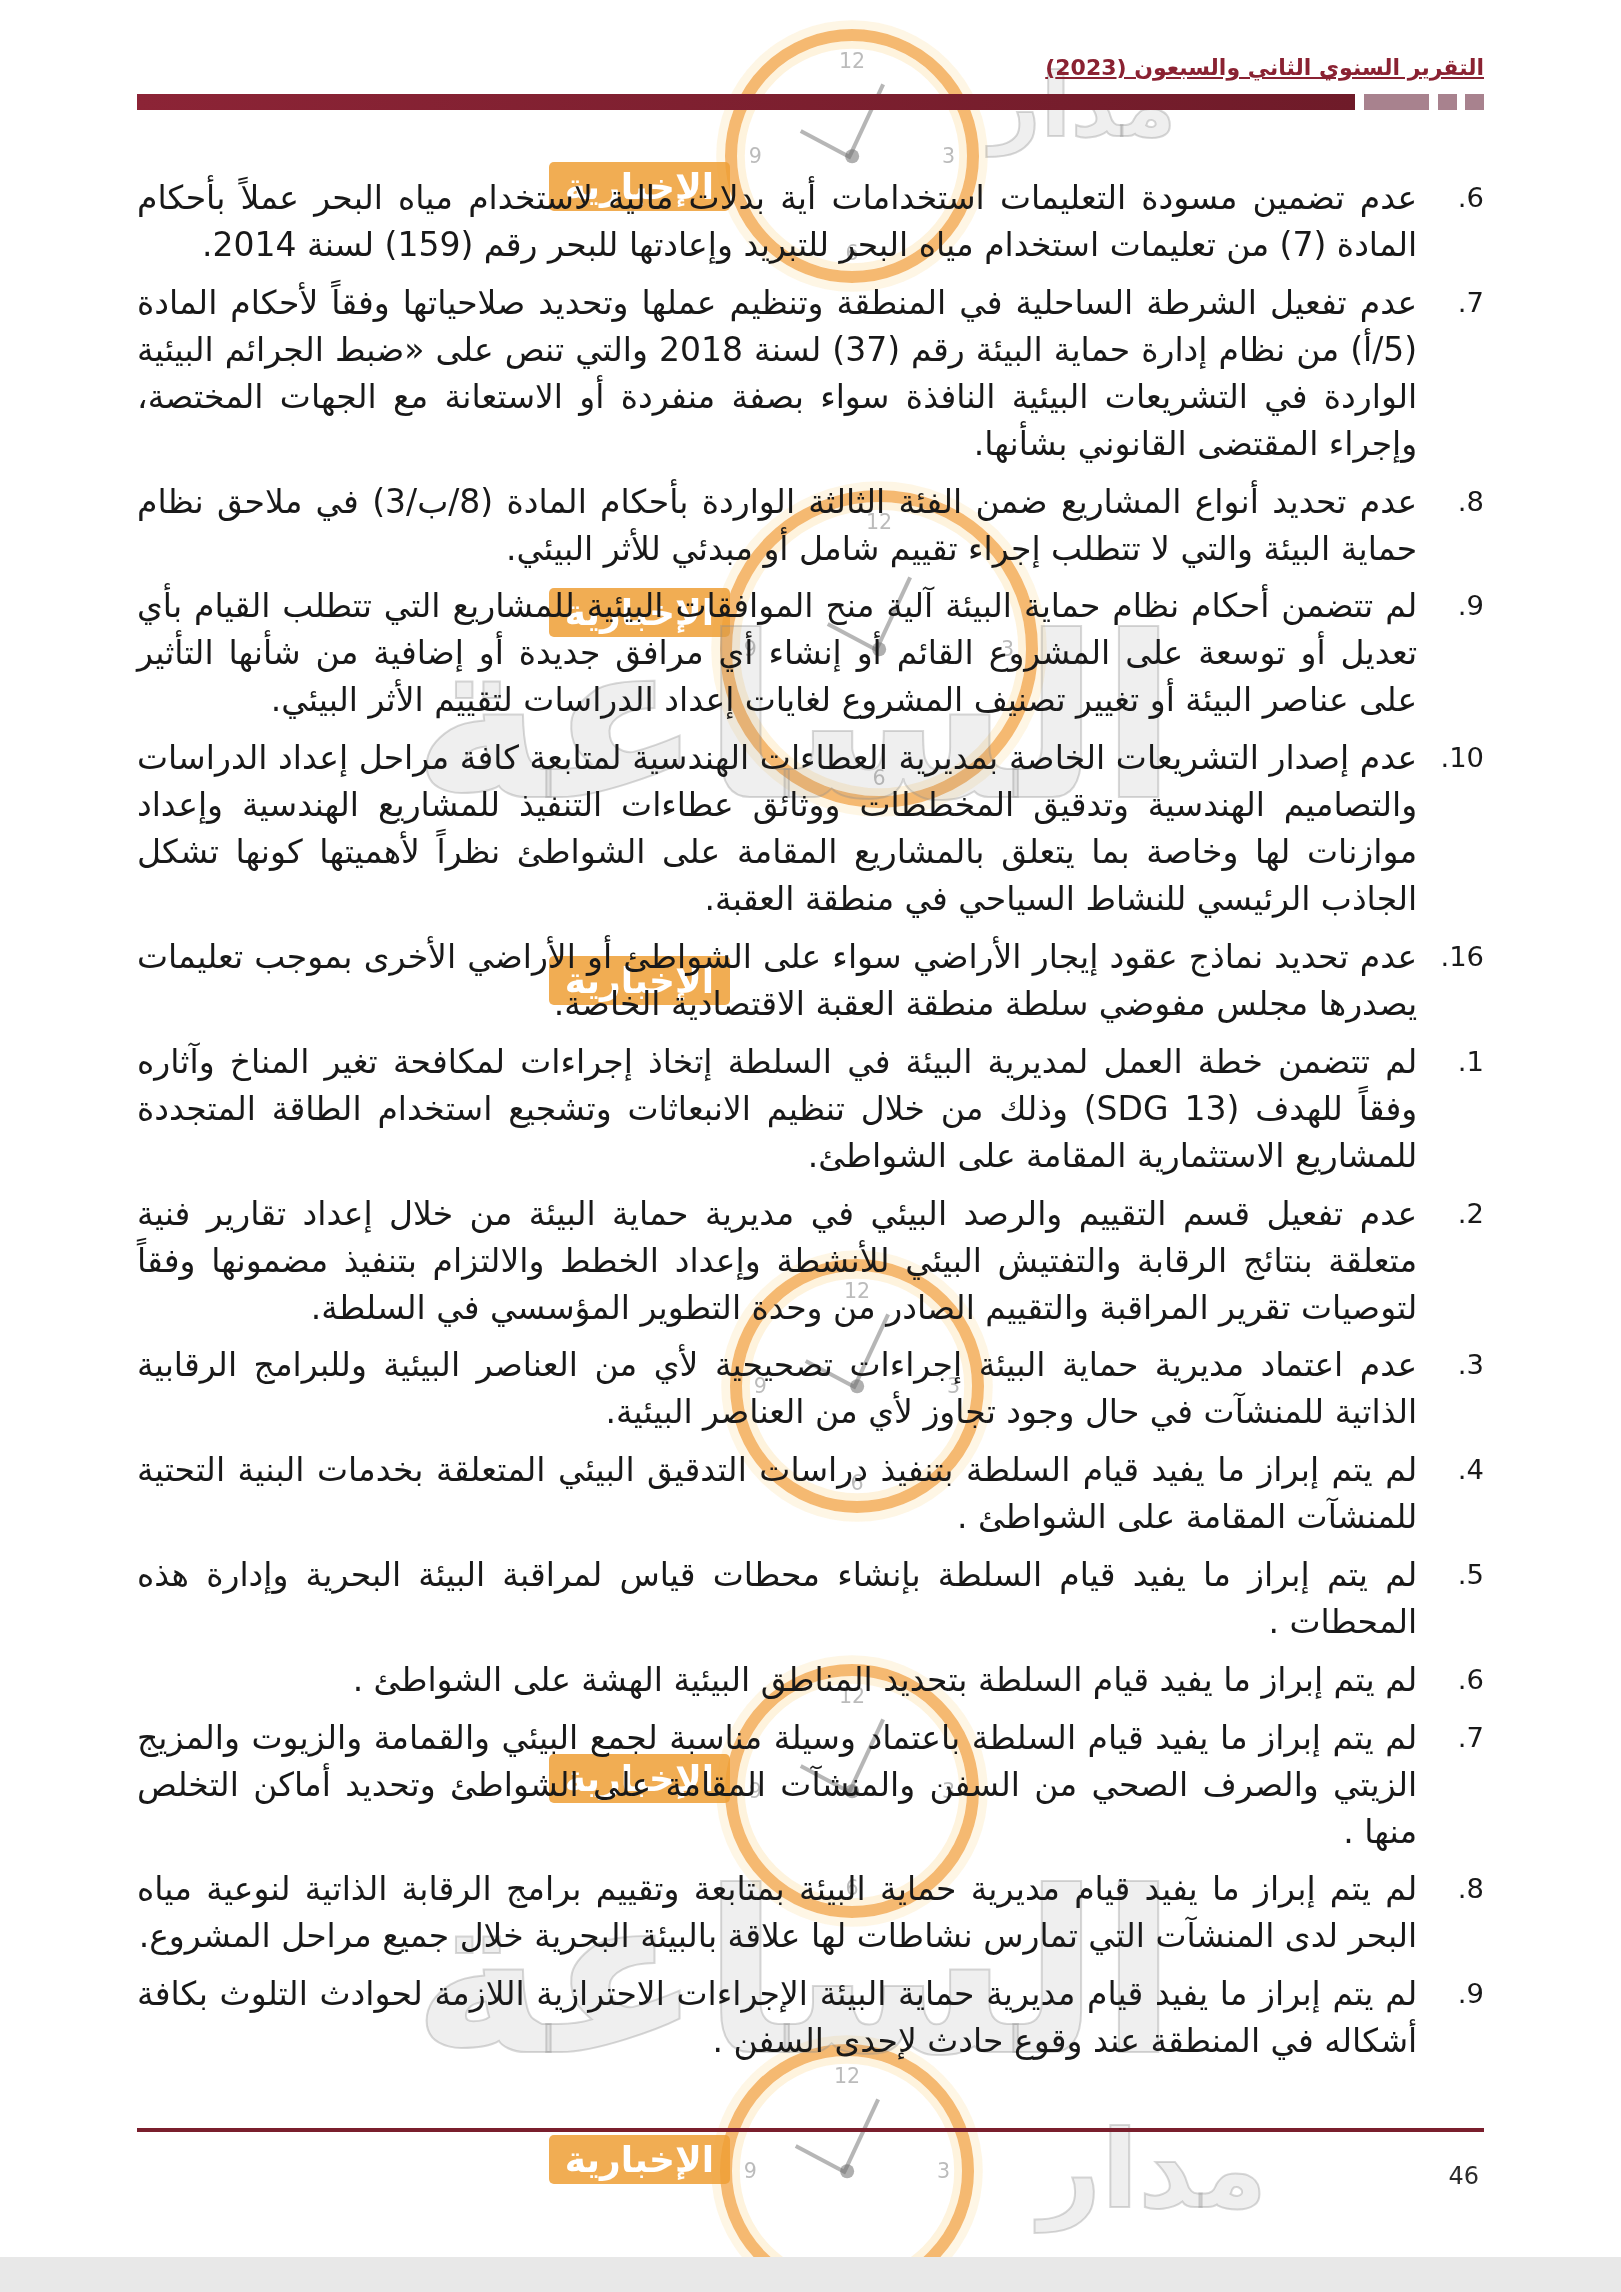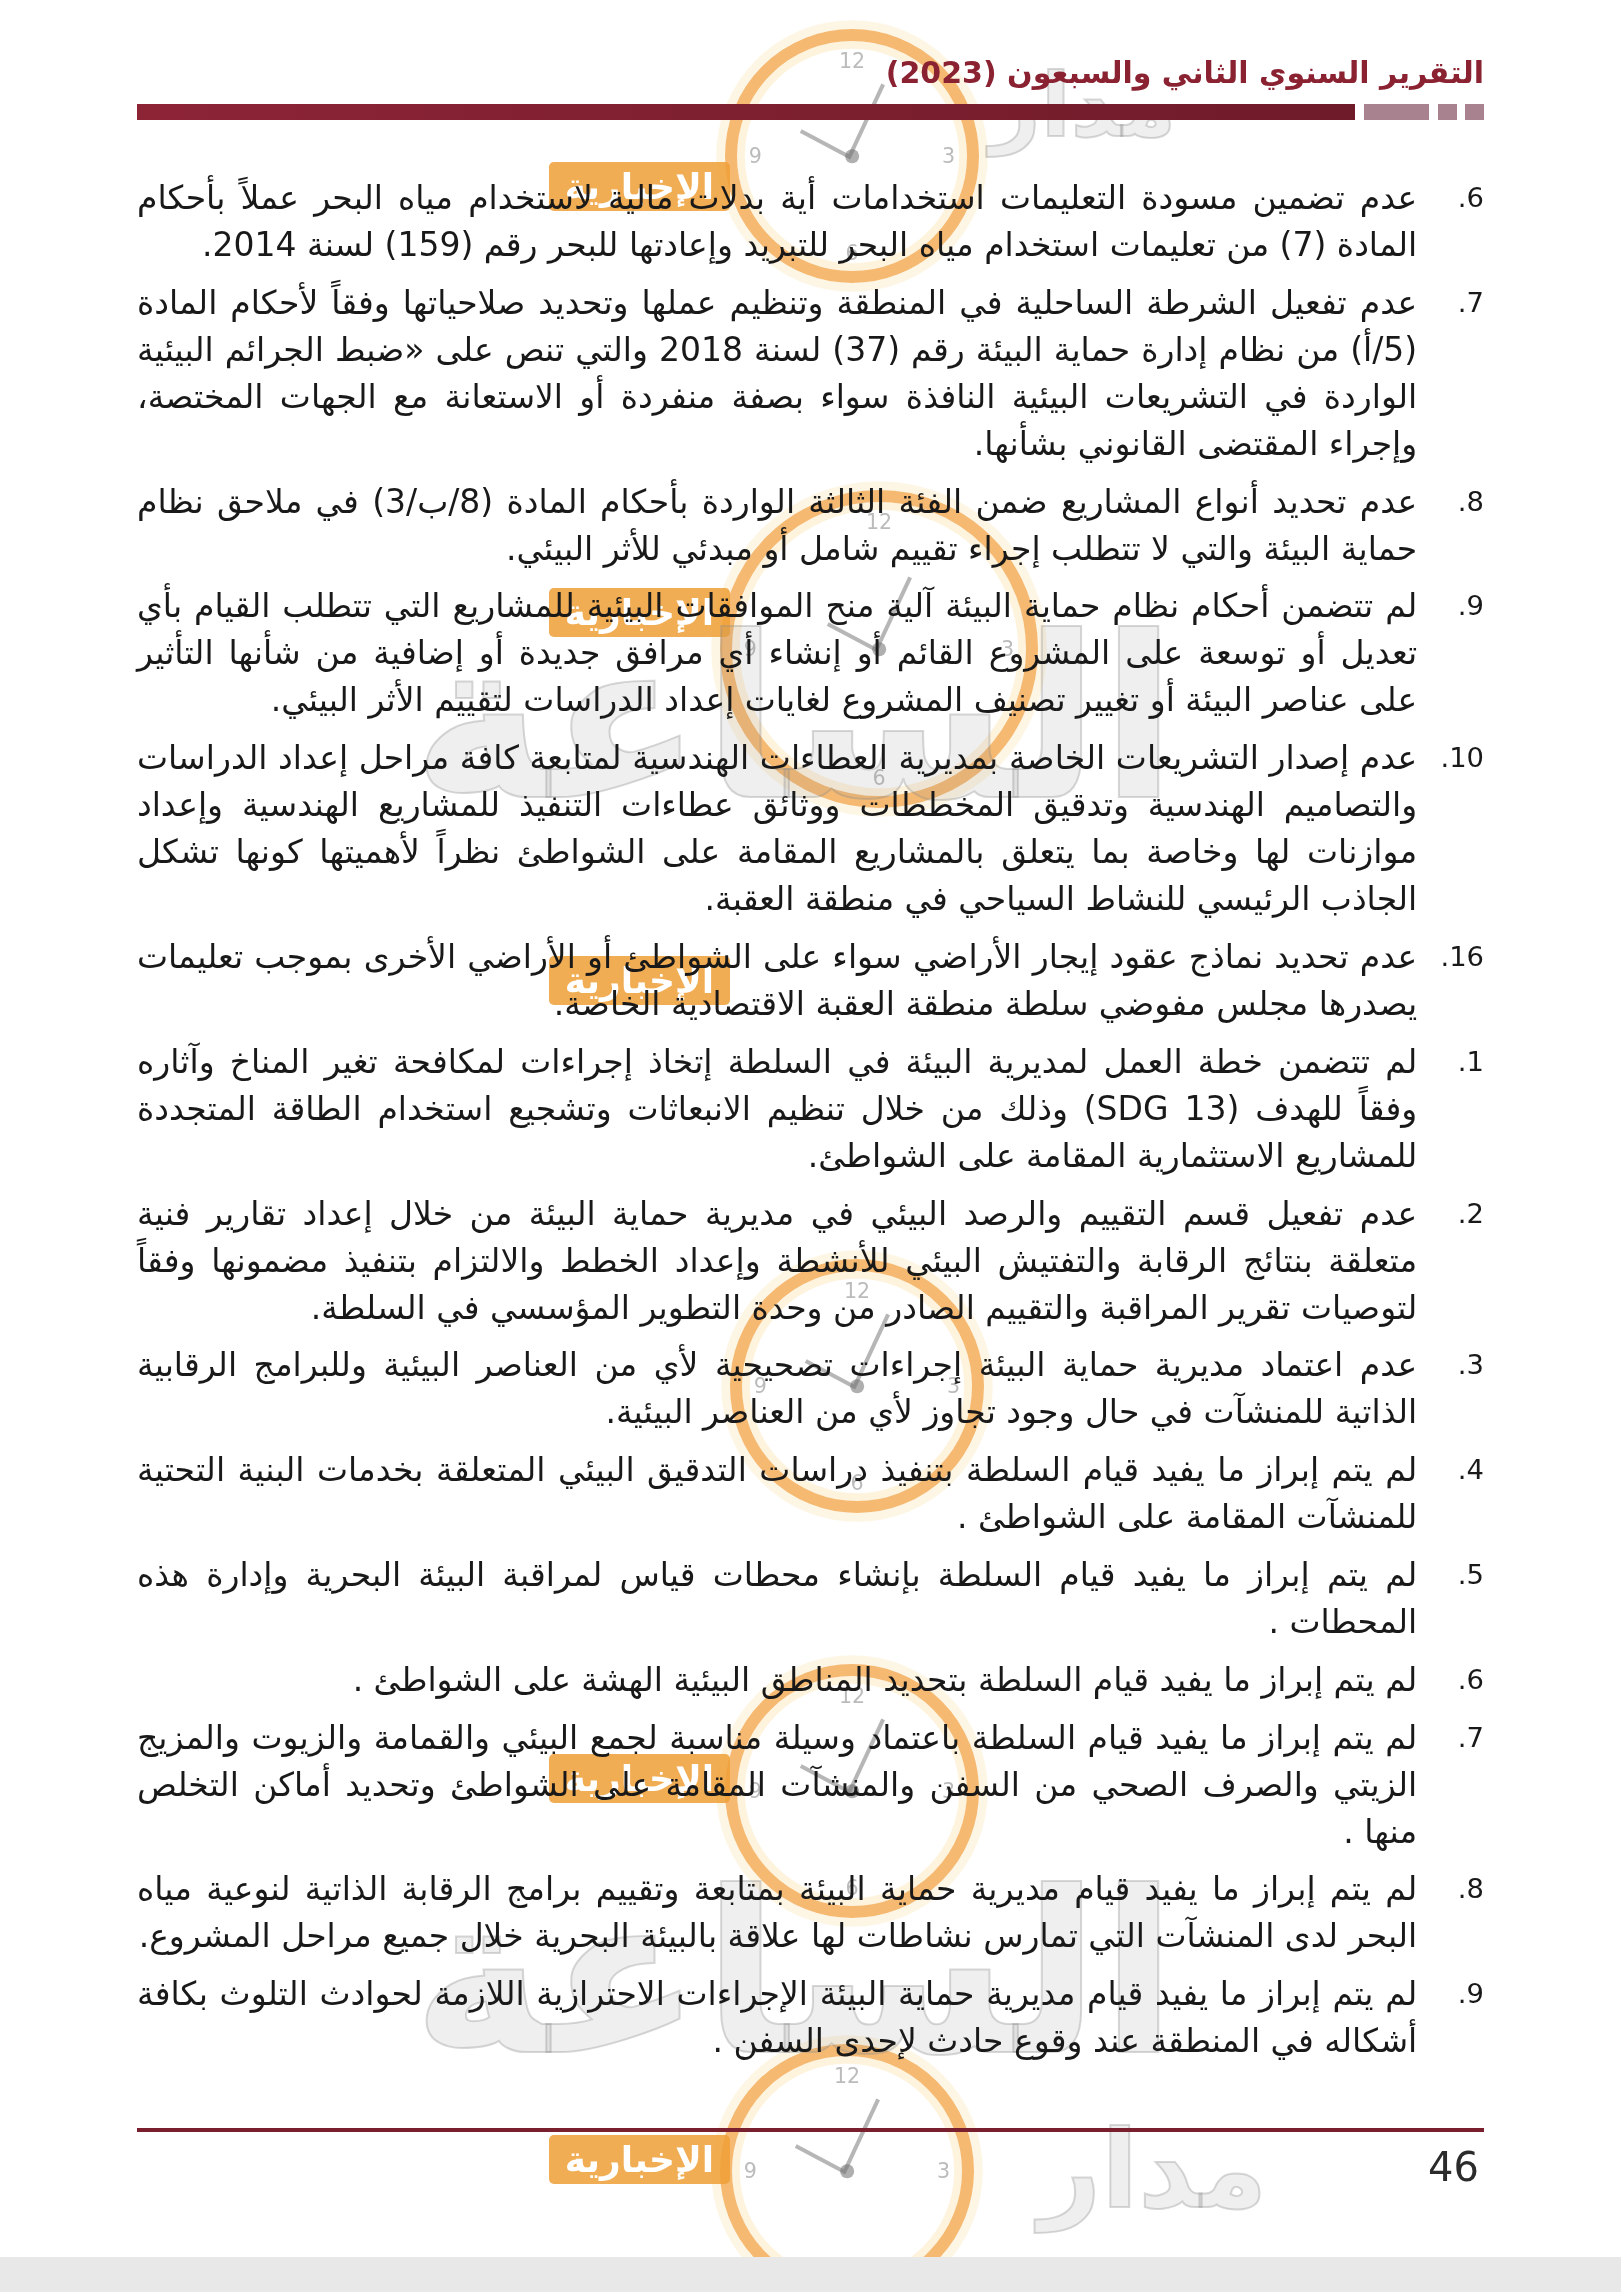--- a/index.html
+++ b/index.html
@@ -52,40 +52,40 @@
   .wmb4{top:1754px;left:549px;}
   .wmb5{top:2135px;left:549px;}
   .wmt1{top:588px;left:412px;font-size:225px;}
   .wmt2{top:1843px;left:412px;font-size:225px;}
   .wmt3{top:2107px;left:1039px;font-size:108px;}
   .wmt4{top:54px;left:990px;font-size:88px;}
 
   
   .header{position:absolute;top:55px;right:137px;left:137px;z-index:2;}
   .header-title{
-    color:#8a2232;font-size:30px;font-weight:bold;text-align:right;letter-spacing:0;
+    color:#8a2232;font-size:22px;font-weight:bold;text-align:right;letter-spacing:0;text-decoration:underline;
   }
   .header-bar{margin-top:13.7px;display:flex;align-items:center;gap:8.8px;height:16.7px;}
   .seg{height:16.7px;background:#a8828e;}
   .seg-s{width:18.6px;}
   .seg-m{width:65px;}
   .bar-long{flex:1;height:16.7px;background:linear-gradient(to left,#6f1b29,#8c2436);}
 
   
   .main{position:absolute;top:174px;right:137px;left:137px;z-index:2;color:#191919;}
   .item{display:flex;gap:7.8px;margin-bottom:10.8px;}
   .item .num{flex:0 0 59px;text-align:right;font-size:27.4px;line-height:47px;}
   .item .txt{flex:1;text-align:justify;font-size:33px;line-height:47px;}
   .section-heading{
     color:#a01f35;font-size:35px;font-weight:bold;margin:27.4px 0 15.7px;text-align:right;
   }
 
   
   .footer-line{position:absolute;left:137px;right:137px;bottom:125px;height:3.9px;background:#7a1f2d;z-index:2;}
-  .page-number{position:absolute;right:142px;bottom:67px;font-size:40px;color:#2b2b2b;z-index:2;direction:ltr;}
+  .page-number{position:absolute;right:142px;bottom:67px;font-size:24px;color:#2b2b2b;z-index:2;direction:ltr;}
 </style>
 </head>
 <body>
 
 <div class="page">
 
   <div class="wm wm-clock wm1">
     <span class="cn cn12">12</span>
     <span class="cn cn3">3</span>
     <span class="cn cn6">6</span>

